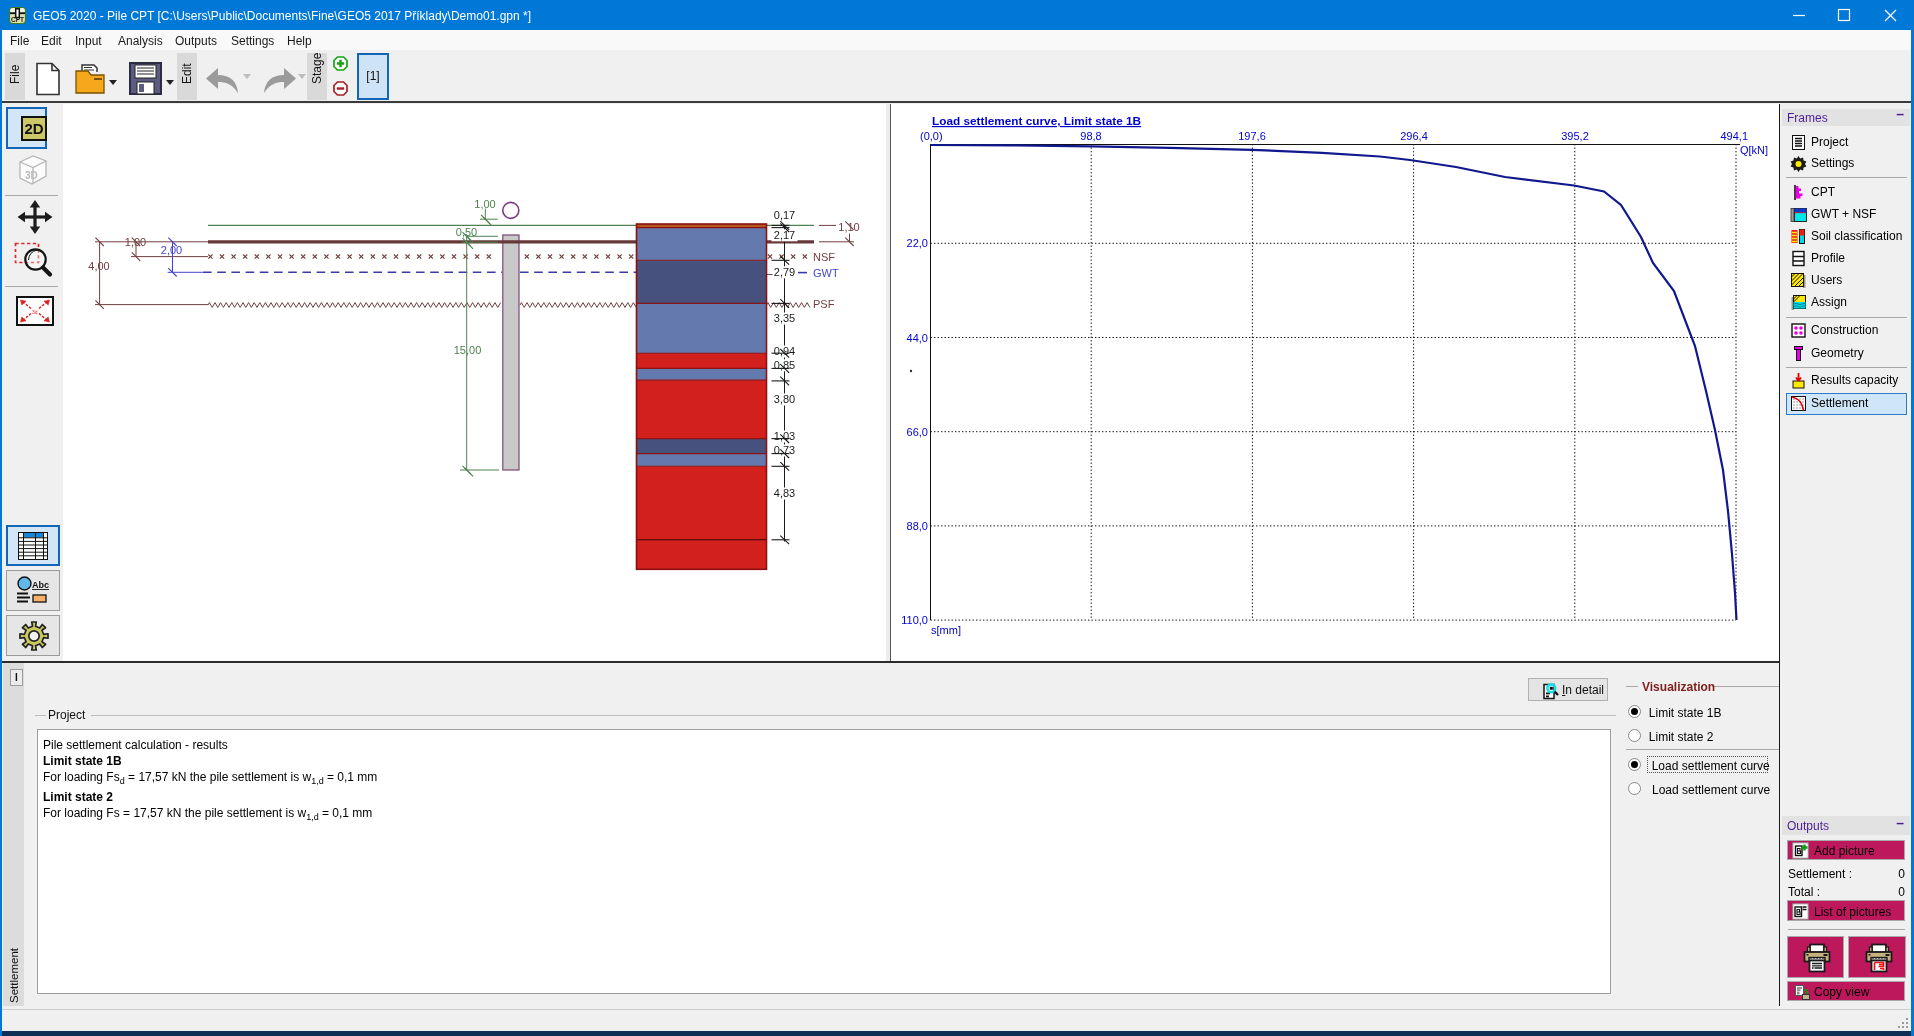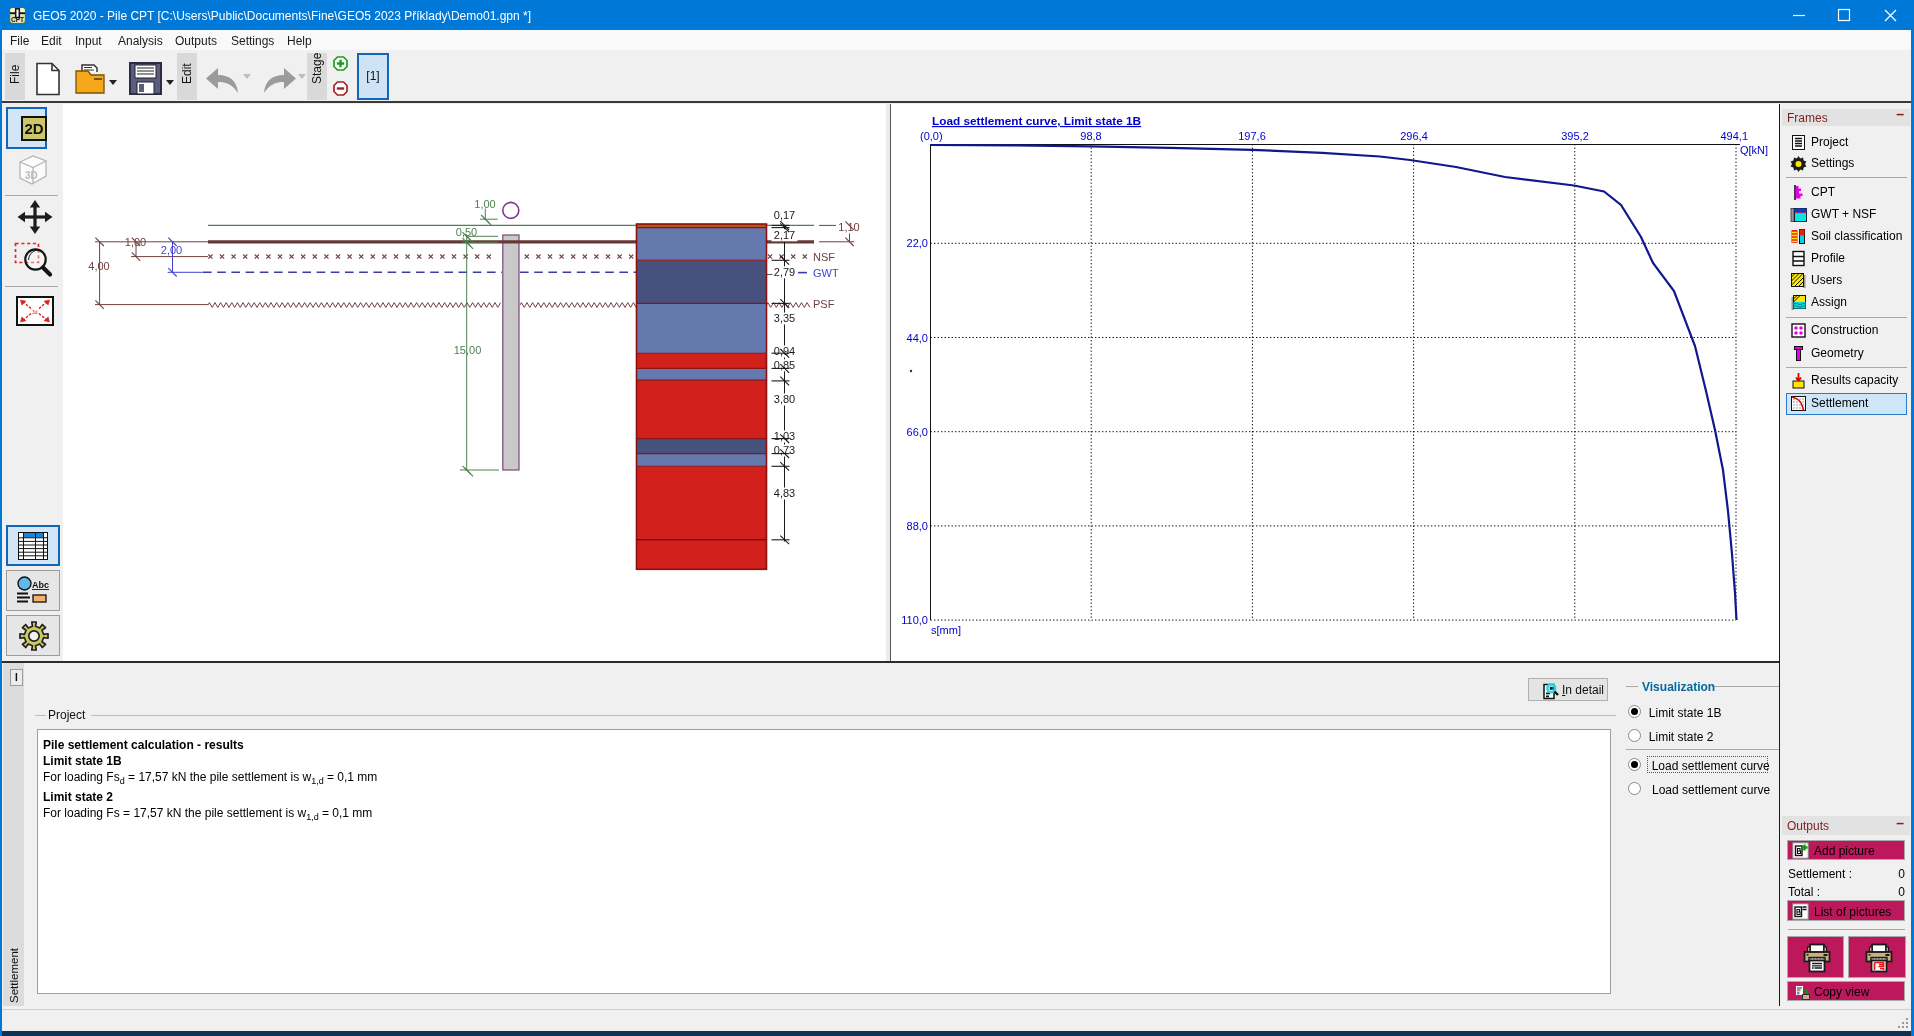--- a/index.html
+++ b/index.html
@@ -20,21 +20,21 @@
 .sbtn-sel { position:absolute; background:#d3e6f8; border:2px solid #1266b8; }
 .sbtn { position:absolute; background:#e6e6e6; border:1px solid #9c9c9c;padding-left:16px; }
 .sep-h { position:absolute; height:1px; background:#a8a8a8; }
 
 #canvas1 { left:63px; top:104px; width:823px; height:557px; background:#fff; }
 #vdiv1 { left:886px; top:104px; width:5px; height:557px; background:#ececec; border-right:1px solid #555; }
 #canvas2 { left:891px; top:104px; width:888px; height:557px; background:#fff; }
 #vdiv2 { left:1778.8px; top:104px; width:1.6px; height:902px; background:#1a1a1a; }
 
 #rightpanel { left:1781px; top:104px; width:130px; height:902px; background:#f0f0f0; font-size:12px; color:#000; }
-.phead { position:absolute; left:1px; width:128px; height:17px; background:#e2e2e2; color:#7f1d1d; }
+.phead { position:absolute; left:1px; width:128px; height:17px; background:#e2e2e2; color:#4c1d95; }
 .phead .cap { position:absolute; left:5px; top:2px; font-size:12px; }
 .phead .min { position:absolute; right:6px; top:-3px; font-size:14px; font-weight:bold; }
 .fitem { position:absolute; left:9px; width:118px; height:17px; }
 .fitem svg { position:absolute; left:0; top:0; }
 .fitem .lbl { position:absolute; left:21px; top:1px; white-space:nowrap; }
 .fsel { position:absolute; left:5px; width:121px; height:22px; background:#cfe6f8; border:1px solid #2a7cc9; }
 .fsep { position:absolute; left:5px; width:121px; height:1px; background:#a8a8a8; }
 .obtn { position:absolute; left:6px; width:118px; background:#be185d; border:1px solid #a9a9a9; }
 
 #bottompanel { left:2px; top:661px; width:1777px; height:345px; background:#f0f0f0; border-top:2px solid #2b2b2b; }
@@ -52,21 +52,21 @@
 <body>
 
 <div class="abs" id="titlebar"></div>
 <svg class="abs" style="left:9px;top:7px" width="17" height="17" viewBox="0 0 17 17">
   <rect x="0.5" y="0.5" width="16" height="16" rx="3.5" fill="#dde2b2" stroke="#3f7d22" stroke-width="1.2"></rect>
   <rect x="1.2" y="1.2" width="14.6" height="4.3" rx="2" fill="#f2f4e4"></rect>
   <rect x="1" y="5.3" width="15" height="1.8" fill="#111"></rect>
   <rect x="6.7" y="1.8" width="3.6" height="8.7" fill="#fff" stroke="#111" stroke-width="1.5"></rect>
   <text x="8.5" y="15.2" font-size="6.5" font-weight="bold" text-anchor="middle" fill="#111" font-family="Liberation Sans, sans-serif">CPT</text>
 </svg>
-<div class="abs" id="title-text">GEO5 2020 - Pile CPT [C:\Users\Public\Documents\Fine\GEO5 2023 Příklady\Demo01.gpn *]</div>
+<div class="abs" id="title-text">GEO5 2020 - Pile CPT [C:\Users\Public\Documents\Fine\GEO5 2017 Příklady\Demo01.gpn *]</div>
 <svg class="abs" style="left:1786px;top:0" width="120" height="31">
   <line x1="7" y1="15.5" x2="19" y2="15.5" stroke="#fff" stroke-width="1.2"></line>
   <rect x="52.5" y="9.5" width="11" height="11" fill="none" stroke="#fff" stroke-width="1.2"></rect>
   <line x1="99" y1="10" x2="110" y2="21" stroke="#fff" stroke-width="1.2"></line>
   <line x1="110" y1="10" x2="99" y2="21" stroke="#fff" stroke-width="1.2"></line>
 </svg>
 
 <div class="abs" id="menubar">
   <span class="menuitem" style="left:8px">File</span>
   <span class="menuitem" style="left:39px">Edit</span>
@@ -668,21 +668,21 @@
 <div class="abs" style="left:8px;top:6px;width:13px;height:17px;background:#ececec;border:1px solid #9c9c9c;font-size:10px;font-weight:bold;text-align:center;line-height:15px;color:#111">I</div>
 <div class="abs" style="left:3px;top:283px;width:16px;height:60px">
       <span style="position:absolute;left:3px;top:57px;transform-origin:0 0;transform:rotate(-90deg);font-size:11.5px;color:#111;white-space:nowrap">Settlement</span>
     </div>
 <div class="abs" id="resultsbox" style="left:33px;top:52px;width:1581px;height:286px">
   <div style="position:absolute;left:0;top:0;width:11px;height:1px;background:#bdbdbd"></div>
       <div style="position:absolute;left:56px;top:0;right:0;height:1px;background:#bdbdbd"></div>
       <span style="position:absolute;left:13px;top:-7px;font-size:12px;color:#111">Project</span>
   <div id="reswhite" style="left:2px;top:14px;width:1574px;height:265px">
     <div style="position:absolute;left:5px;top:8px;line-height:15.8px;font-size:12px">
-      <div style="font-weight:bold">Pile settlement calculation - results</div>
+      <div style="font-weight:normal">Pile settlement calculation - results</div>
       <div style="font-weight:bold">Limit state 1B</div>
       <div>For loading Fs<sub>d</sub> = 17,57 kN the pile settlement is w<sub>1,d</sub> = 0,1 mm</div>
       <div style="font-weight:bold">Limit state 2</div>
       <div>For loading Fs = 17,57 kN the pile settlement is w<sub>1,d</sub> = 0,1 mm</div>
     </div>
   </div>
 </div>
 <div class="abs" style="left:1526px;top:15px;width:80px;height:23px;background:#e4e4e4;border:1px solid #b0b0b0">
   <svg style="position:absolute;left:14px;top:3px" width="17" height="18" viewBox="0 0 17 18">
         <rect x="1" y="2.5" width="10" height="14" fill="#fff" stroke="#111" stroke-width="1.5"></rect>
@@ -690,21 +690,21 @@
         <rect x="3" y="13.5" width="3" height="1.8" fill="#111"></rect>
         <circle cx="8.3" cy="6.3" r="3.9" fill="none" stroke="#18dce8" stroke-width="2.6"></circle>
         <rect x="6.8" y="4.8" width="3" height="3" fill="#111"></rect>
         <path d="M11.5 9.5 L15 13" stroke="#111" stroke-width="2.4"></path>
       </svg>
   <span style="position:absolute;left:33px;top:4px;font-size:12px;color:#111"><u>I</u>n detail</span>
 </div>
 
 <div class="abs" style="left:1624px;top:23.4px;width:12px;height:1px;background:#a8a8a8"></div>
 <div class="abs" style="left:1710px;top:23.4px;width:67px;height:1px;background:#a8a8a8"></div>
-<div class="abs" style="left:1640px;top:17px;font-size:12px;font-weight:bold;color:#0369a1">Visualization</div>
+<div class="abs" style="left:1640px;top:17px;font-size:12px;font-weight:bold;color:#7f1d1d">Visualization</div>
 <div class="radio on" style="left:1626.4px;top:42.4px"></div>
 <div class="abs" style="left:1646.8px;top:43.4px;font-size:12px">Limit state 1B</div>
 <div class="radio" style="left:1626.4px;top:65.9px"></div>
 <div class="abs" style="left:1646.8px;top:67px;font-size:12px">Limit state 2</div>
 <div class="abs" style="left:1624px;top:85.6px;width:153px;height:1px;background:#a8a8a8"></div>
 <div class="radio on" style="left:1626.4px;top:94.9px"></div>
 <div class="abs" style="left:1644.7px;top:92.6px;width:121px;height:17px;border:1px dotted #555">
       <span style="position:absolute;left:4px;top:2.5px;font-size:12px;white-space:nowrap">Load settlement curve</span>
     </div>
 <div class="radio" style="left:1626.4px;top:118.5px"></div>

